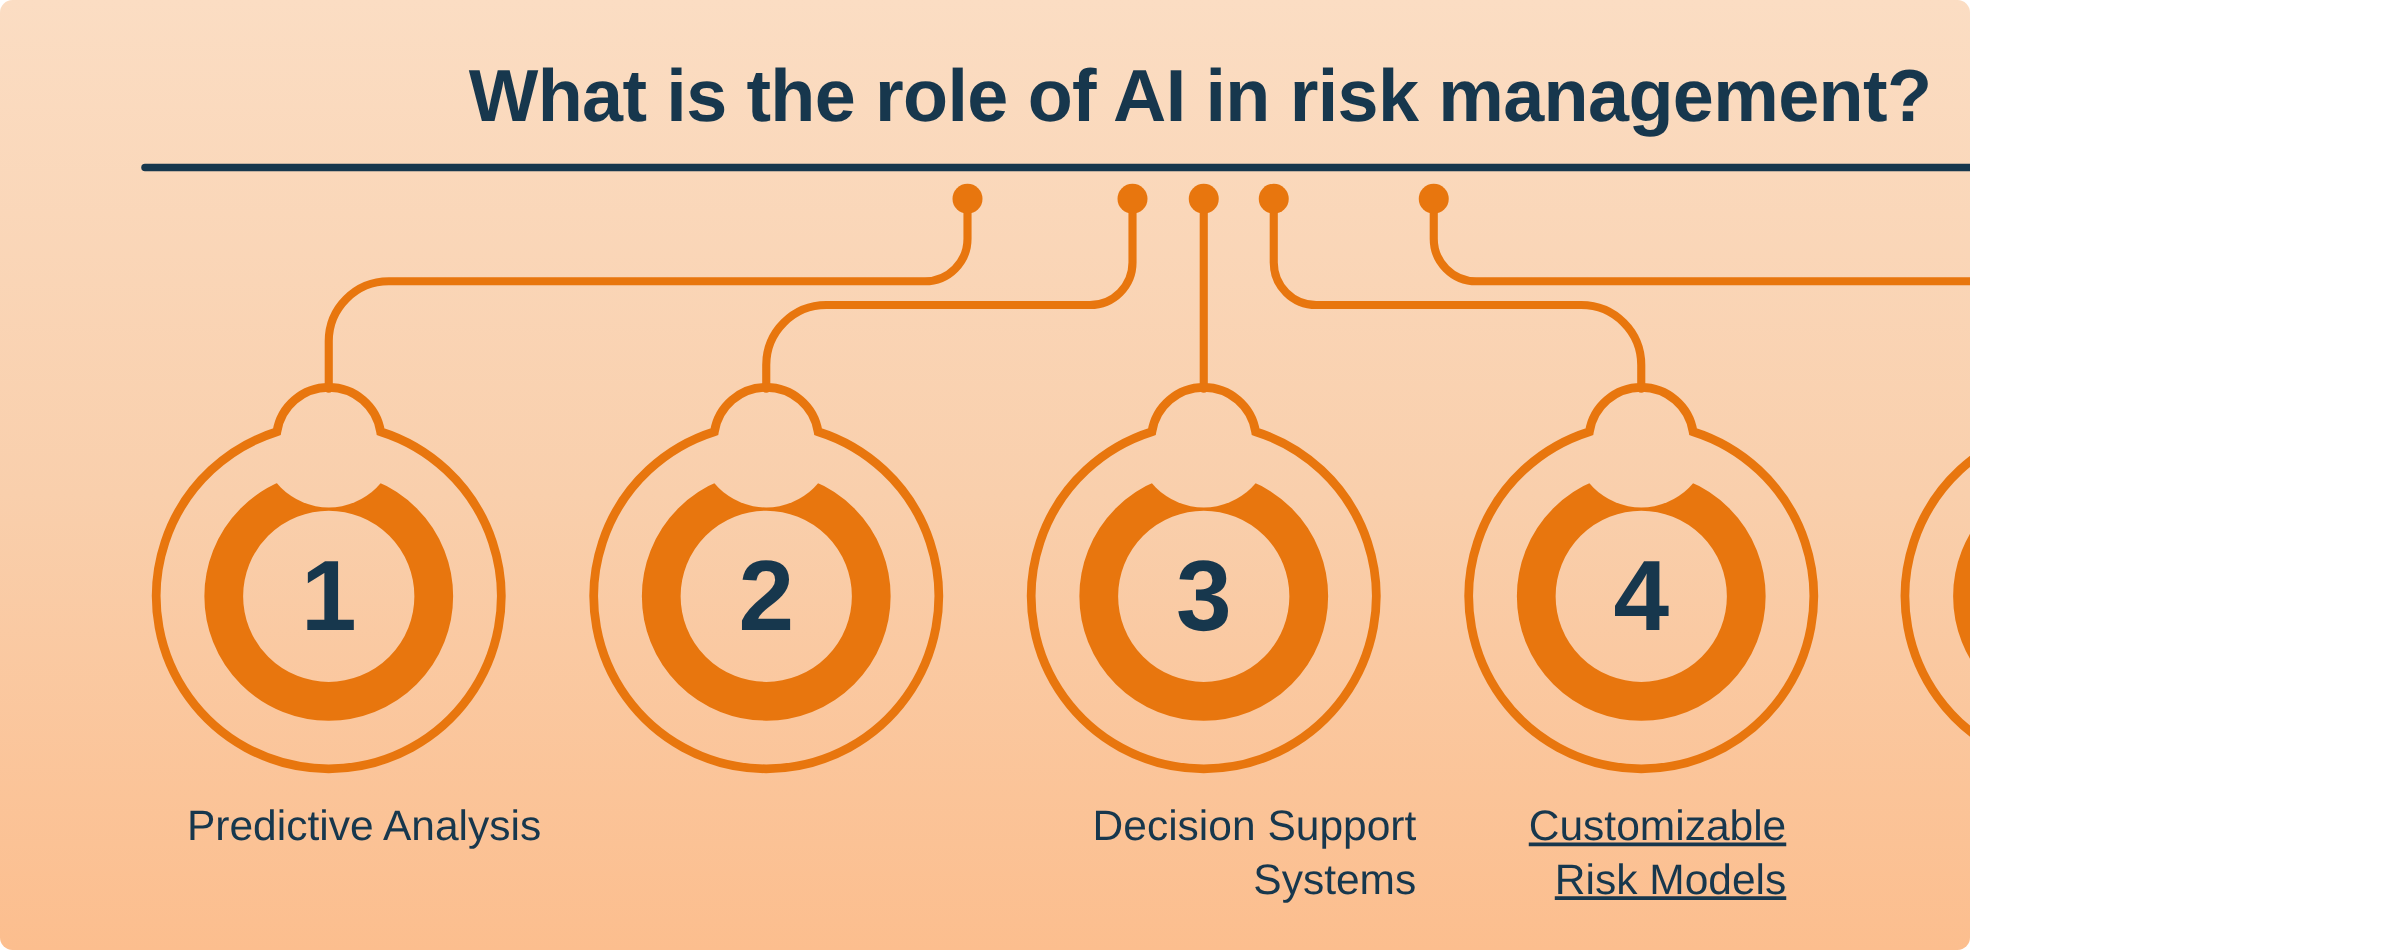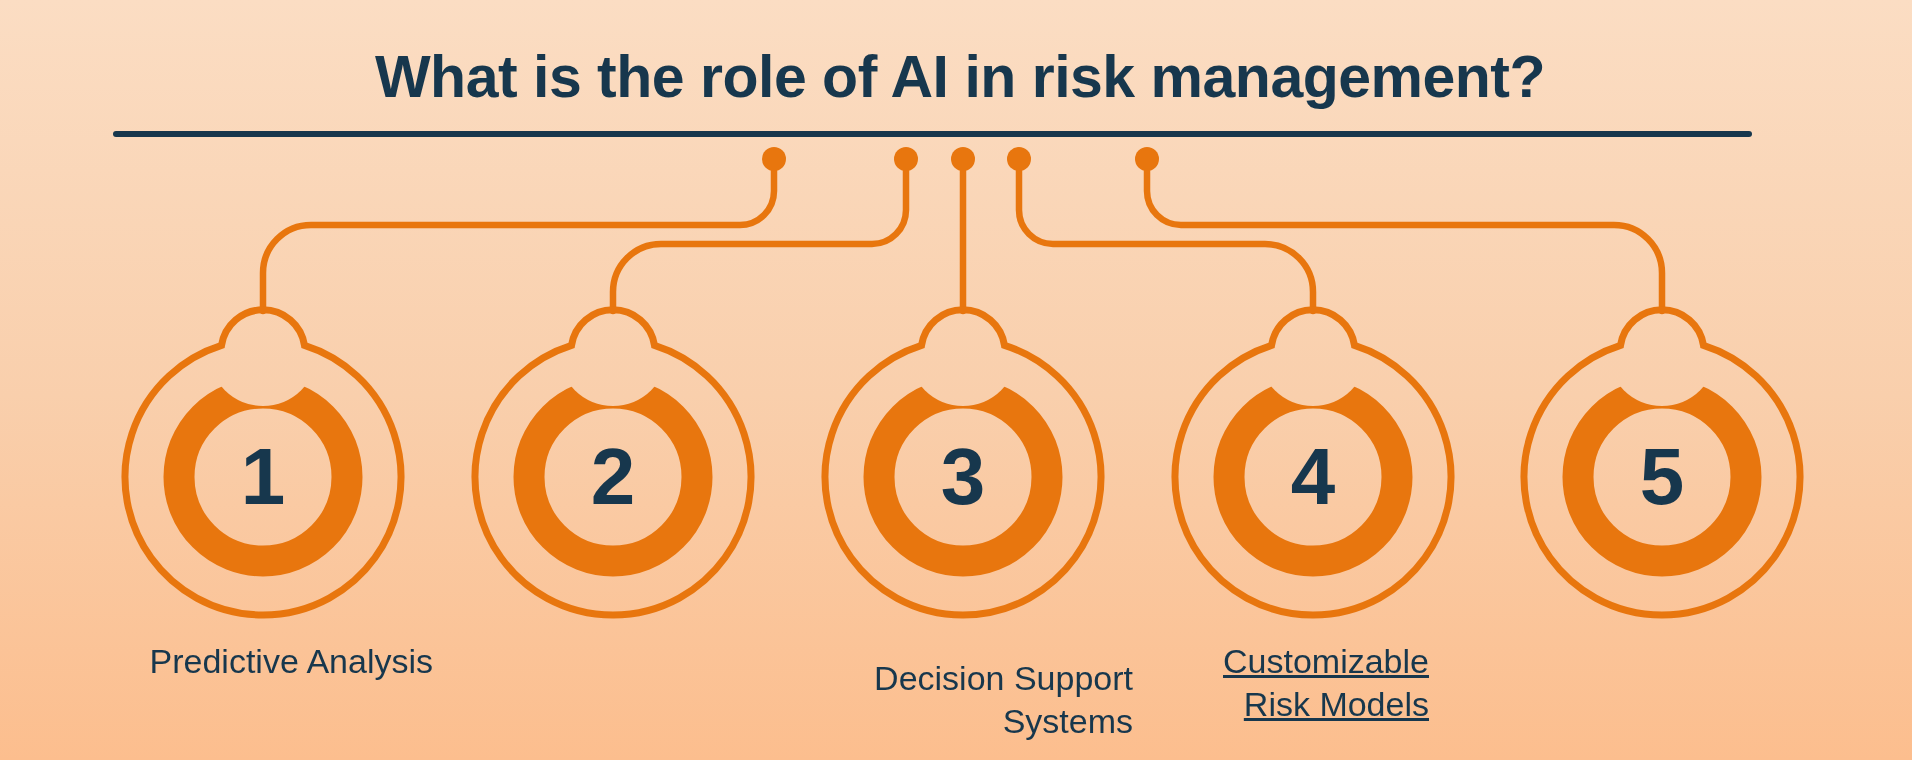--- a/index.html
+++ b/index.html
@@ -10,24 +10,25 @@
     --bg_bottom: #FCBE8E;
   }
   * { margin: 0; padding: 0; box-sizing: border-box; }
   html, body { width: 1920px; height: 760px; }
   body {
     font-family: "Liberation Sans", "DejaVu Sans", sans-serif;
     overflow: hidden;
   }
   .canvas {
     position: relative;
-    width: 1912px;
+    width: 1576px;
     height: 760px;
     background: linear-gradient(180deg, var(--bg_top) 0%, var(--bg_mid) 52%, var(--bg_bottom) 100%);
     overflow: hidden;
+    border-radius: 10px;
   }
   .title {
     position: absolute;
     top: 48px;
     left: 0;
     width: 1920px;
     text-align: center;
     font-size: 59px;
     font-weight: 700;
     letter-spacing: -0.5px;
@@ -80,21 +81,21 @@
     top: 640px;
     width: 340px;
     text-align: right;
     font-size: 34px;
     line-height: 43px;
     color: var(--navy);
     white-space: pre-line;
   }
   .step-label.l1 { left: 93px; }
   .step-label.l2 { left: 443px; }
-  .step-label.l3 { left: 793px; margin-top: 17px; }
+  .step-label.l3 { left: 793px; }
   .step-label.l4 { left: 1089px; text-decoration: underline; }
   .step-label.l5 { left: 1492px; }
 </style>
 </head>
 <body>
 
 <div class="canvas">
 
   <div class="title">What is the role of AI in risk management?</div>
   <div class="title-underline"></div>

